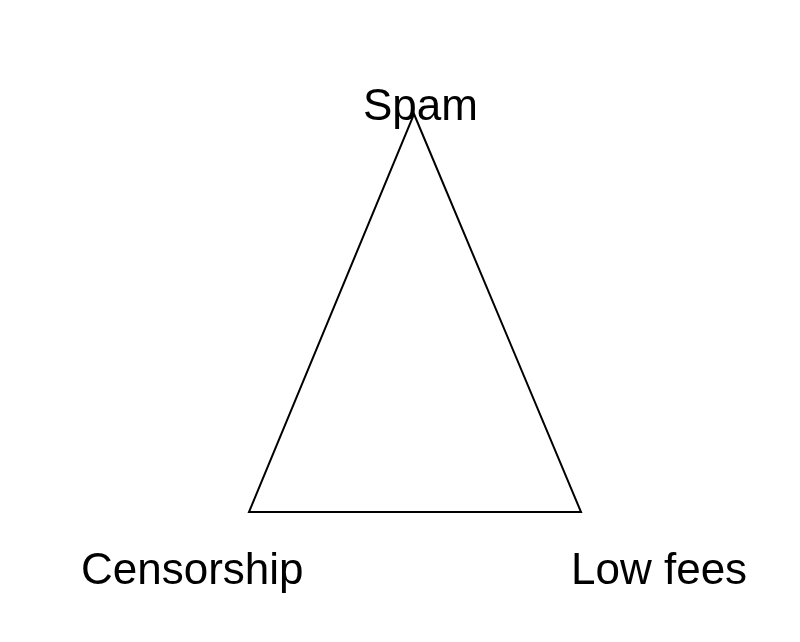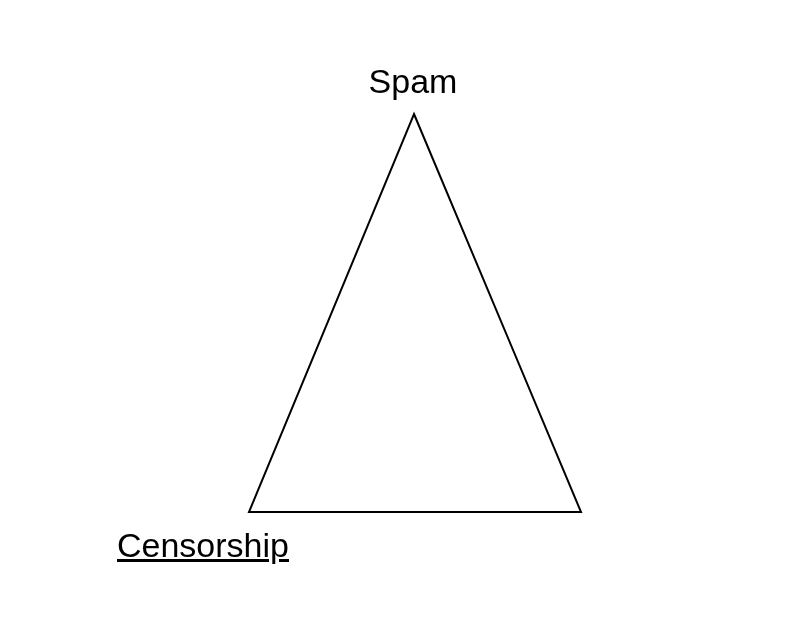--- a/index.html
+++ b/index.html
@@ -20,51 +20,52 @@
     left: 0;
     top: 0;
     width: 800px;
     height: 642px;
     display: block;
   }
   .label {
     position: absolute;
     color: #000000;
     font-family: "Liberation Sans", sans-serif;
-    font-size: 34px;
+    font-size: 44px;
     font-weight: 400;
     line-height: 38px;
     white-space: pre;
     letter-spacing: 0px;
+    margin-top: 24px;
   }
   #label-spam {
     left: 363px;
     top: 62px;
     width: 100px;
     text-align: center;
   }
   #label-censorship {
-    left: 117px;
+    left: 81px;
     top: 526px;
     text-align: right;
-    text-decoration: underline;
   }
   #label-lowfees {
     left: 571px;
     top: 526px;
     text-align: left;
   }
 </style>
 </head>
 <body>
 
 <div id="canvas" style="background: rgb(255, 255, 255);">
 
   <svg id="diagram-svg" viewBox="0 0 800 642" xmlns="http://www.w3.org/2000/svg">
     <polygon id="triangle-shape" points="414,114 581,512 249,512" fill="none" stroke="#000000" stroke-width="2" stroke-linejoin="miter"></polygon>
   </svg>
 
   <div class="label" id="label-spam" style="color: rgb(0, 0, 0);">Spam</div>
 
   <div class="label" id="label-censorship" style="color: rgb(0, 0, 0);"><span>Censorship</span><br></div>
 
+  <div class="label" id="label-lowfees" style="color: rgb(0, 0, 0);">Low fees</div>
 
 </div>
 
 </body></html>

